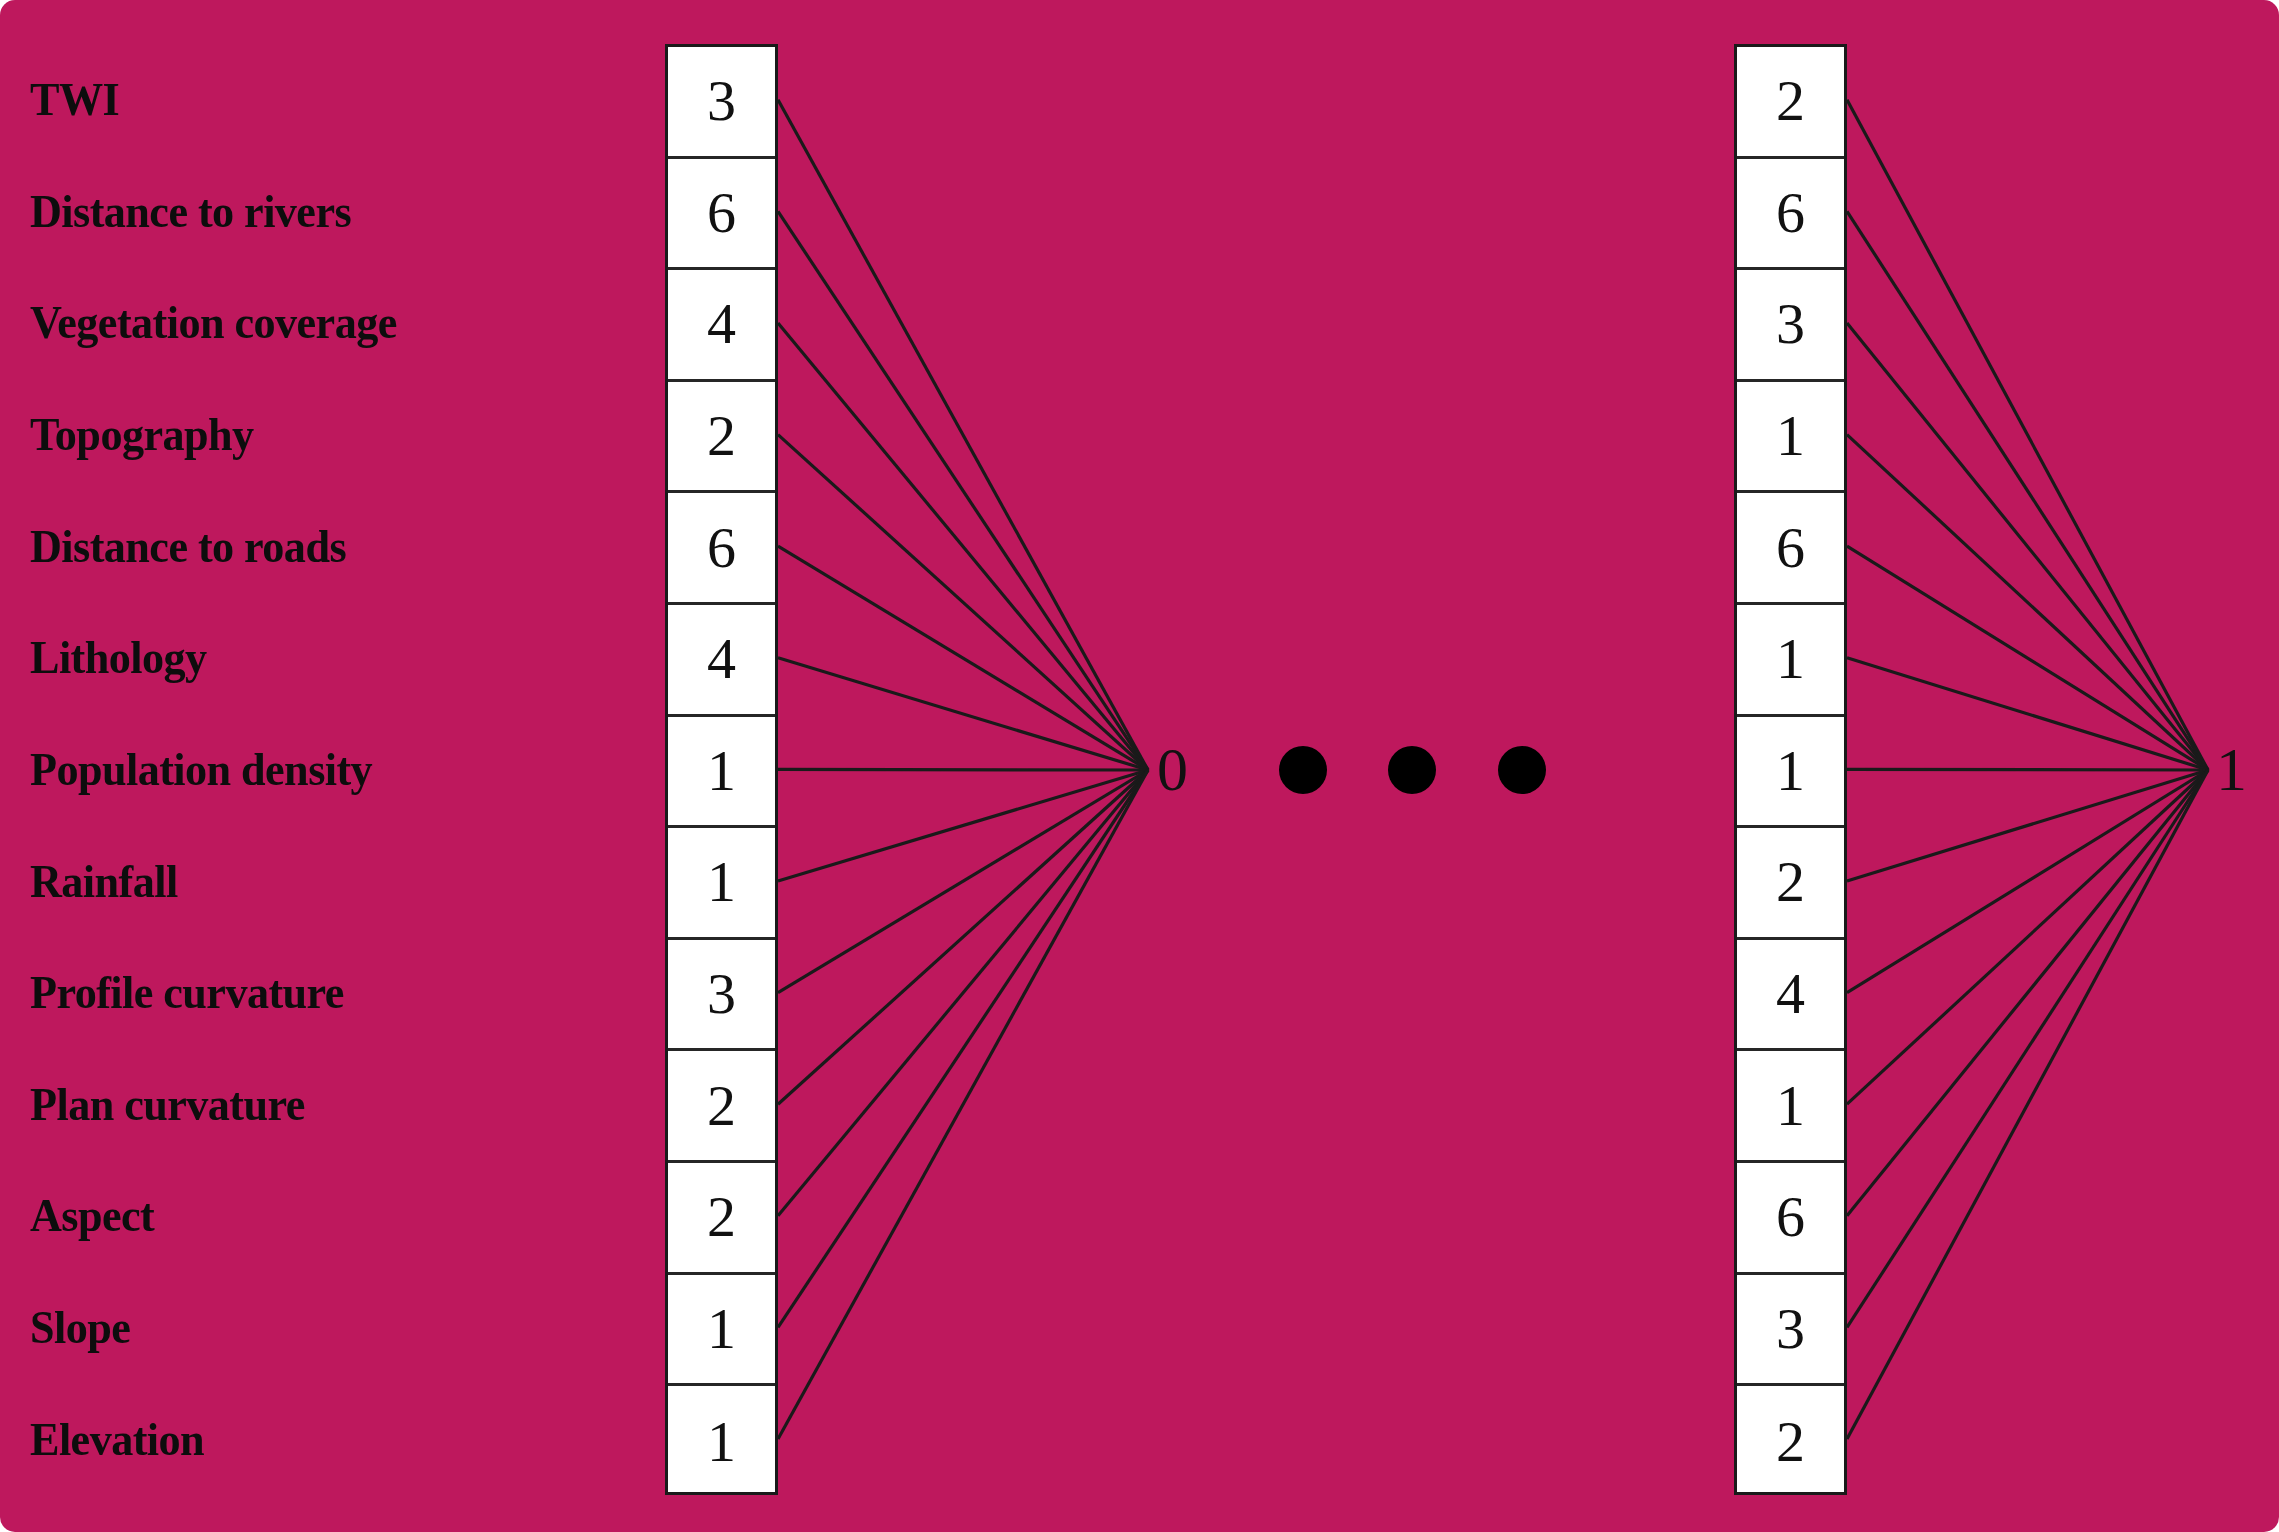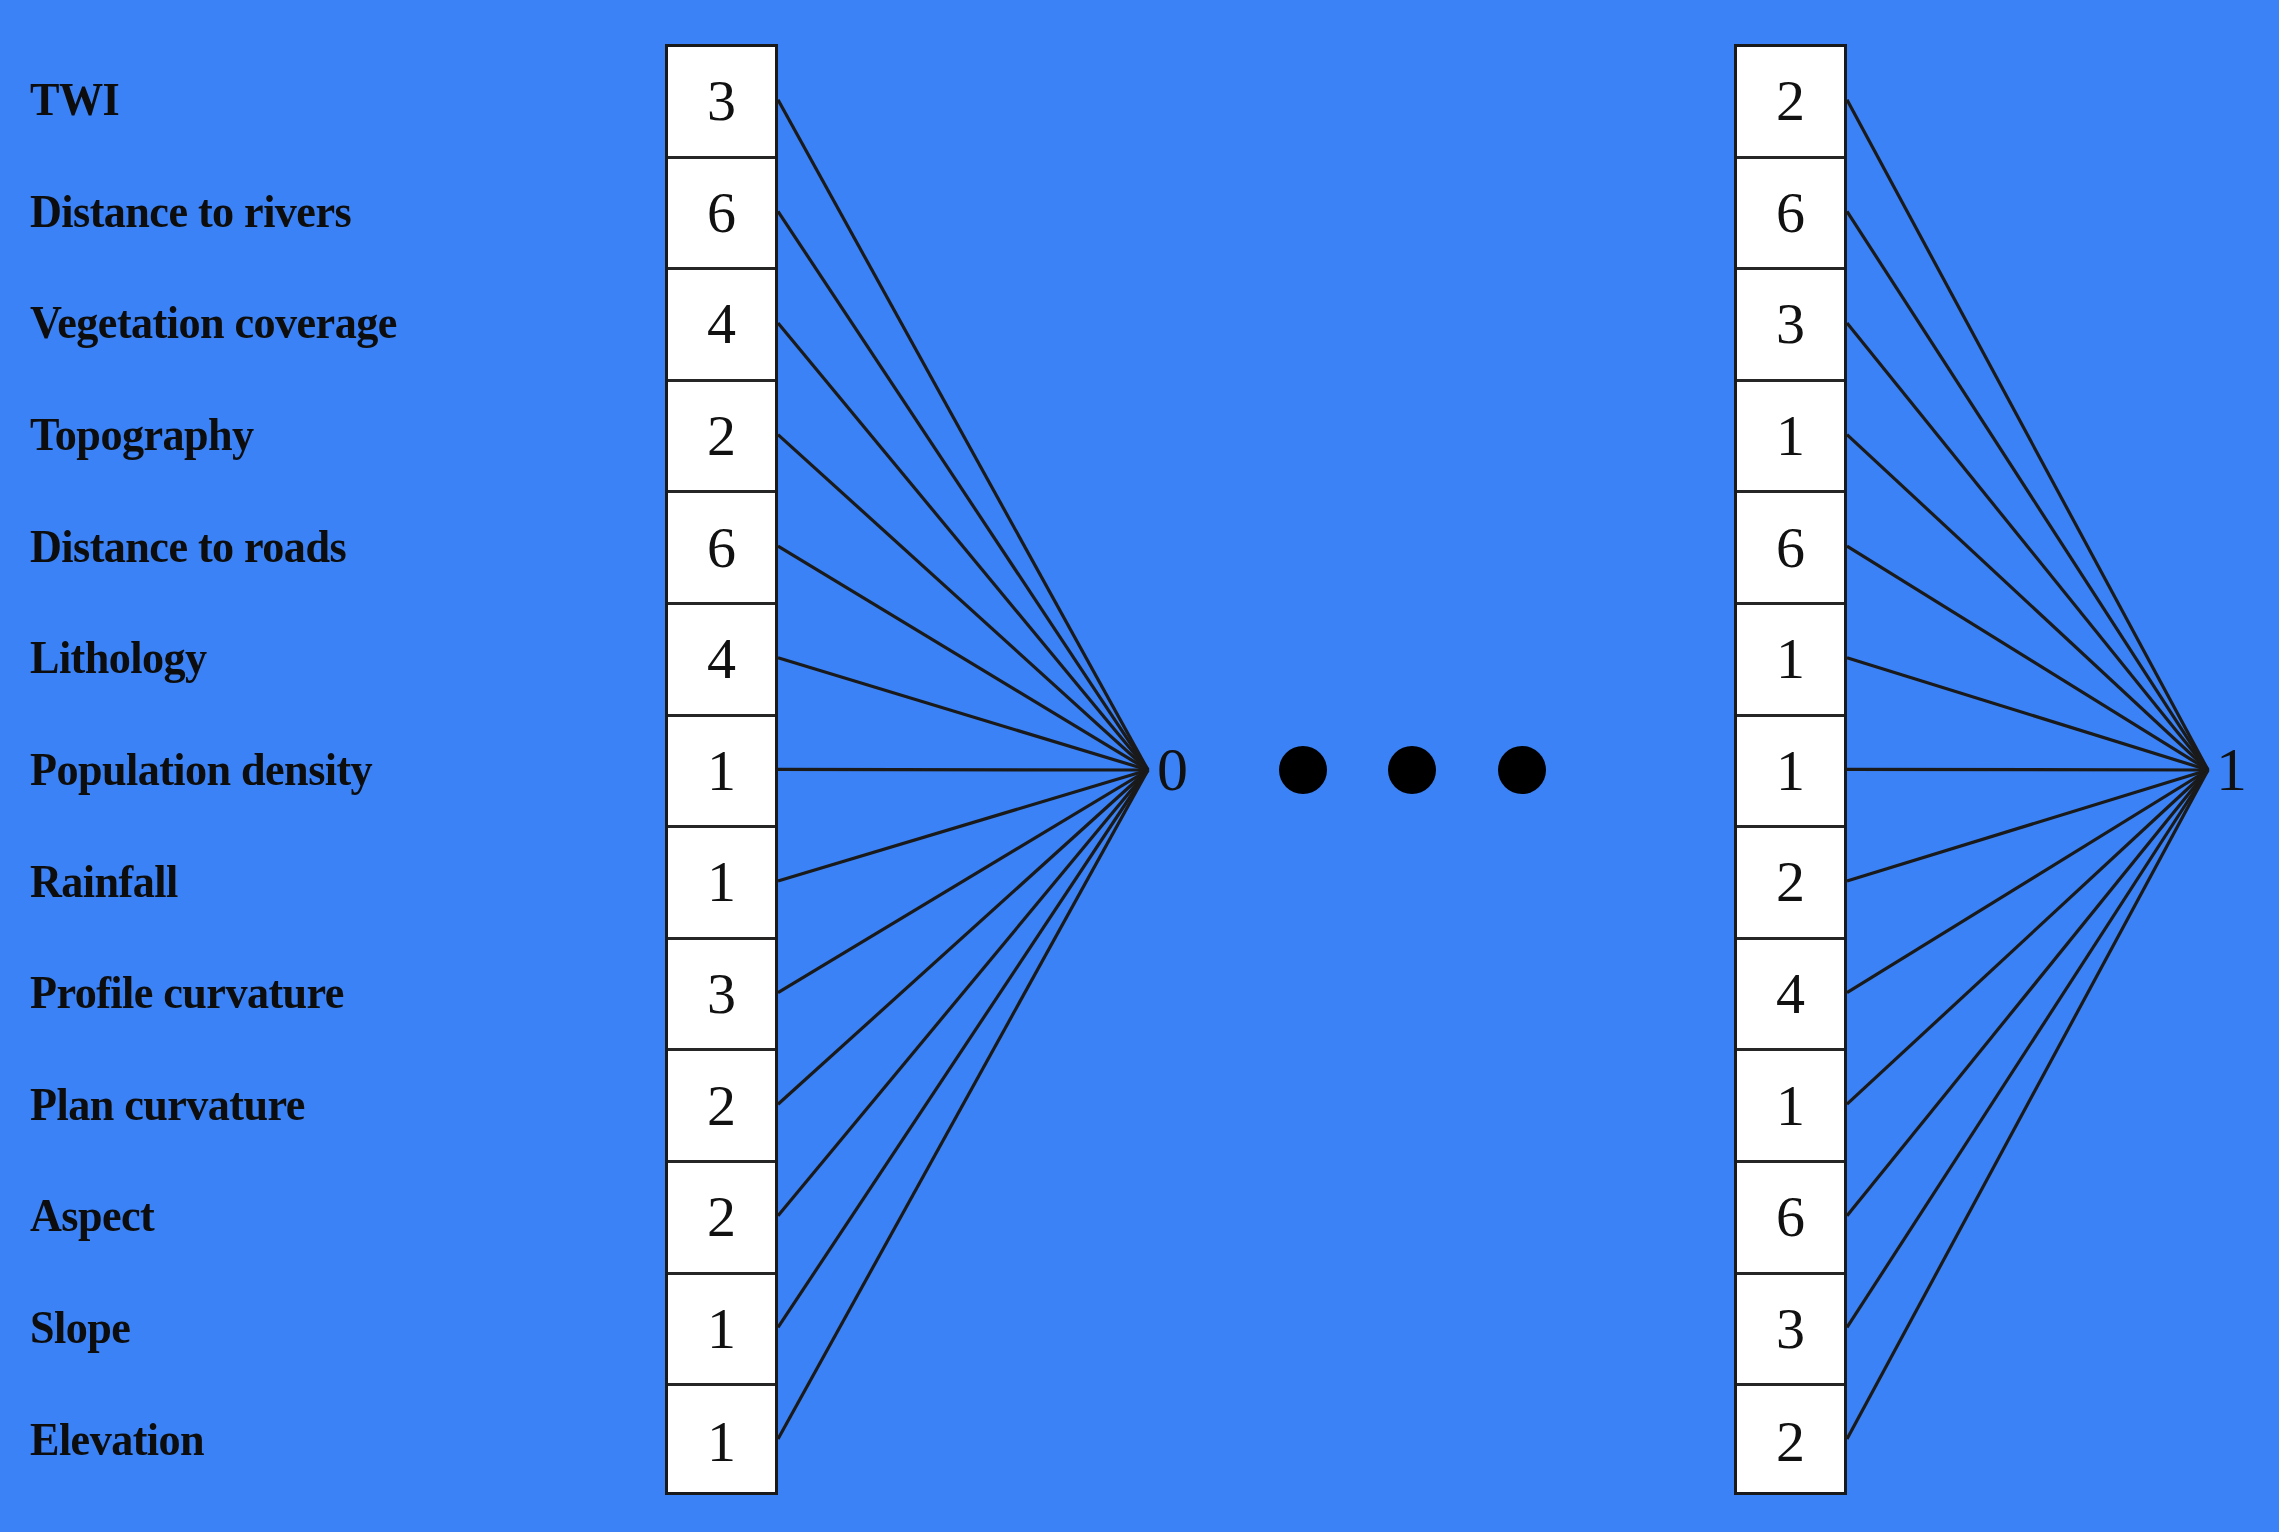--- a/index.html
+++ b/index.html
@@ -10,21 +10,22 @@
   body {
     width: 2279px;
     height: 1532px;
     overflow: hidden;
     font-family: "Liberation Serif", "DejaVu Serif", serif;
   }
   #diagram {
     position: relative;
     width: 2279px;
     height: 1532px;
-    background: #3b82f6;
+    background: #be185d;
+    border-radius: 15px;
   }
   
   #labels {
     position: absolute;
     left: 0;
     top: 44px;
     width: 640px;
     height: 1451px;
   }
   .feature-label {

